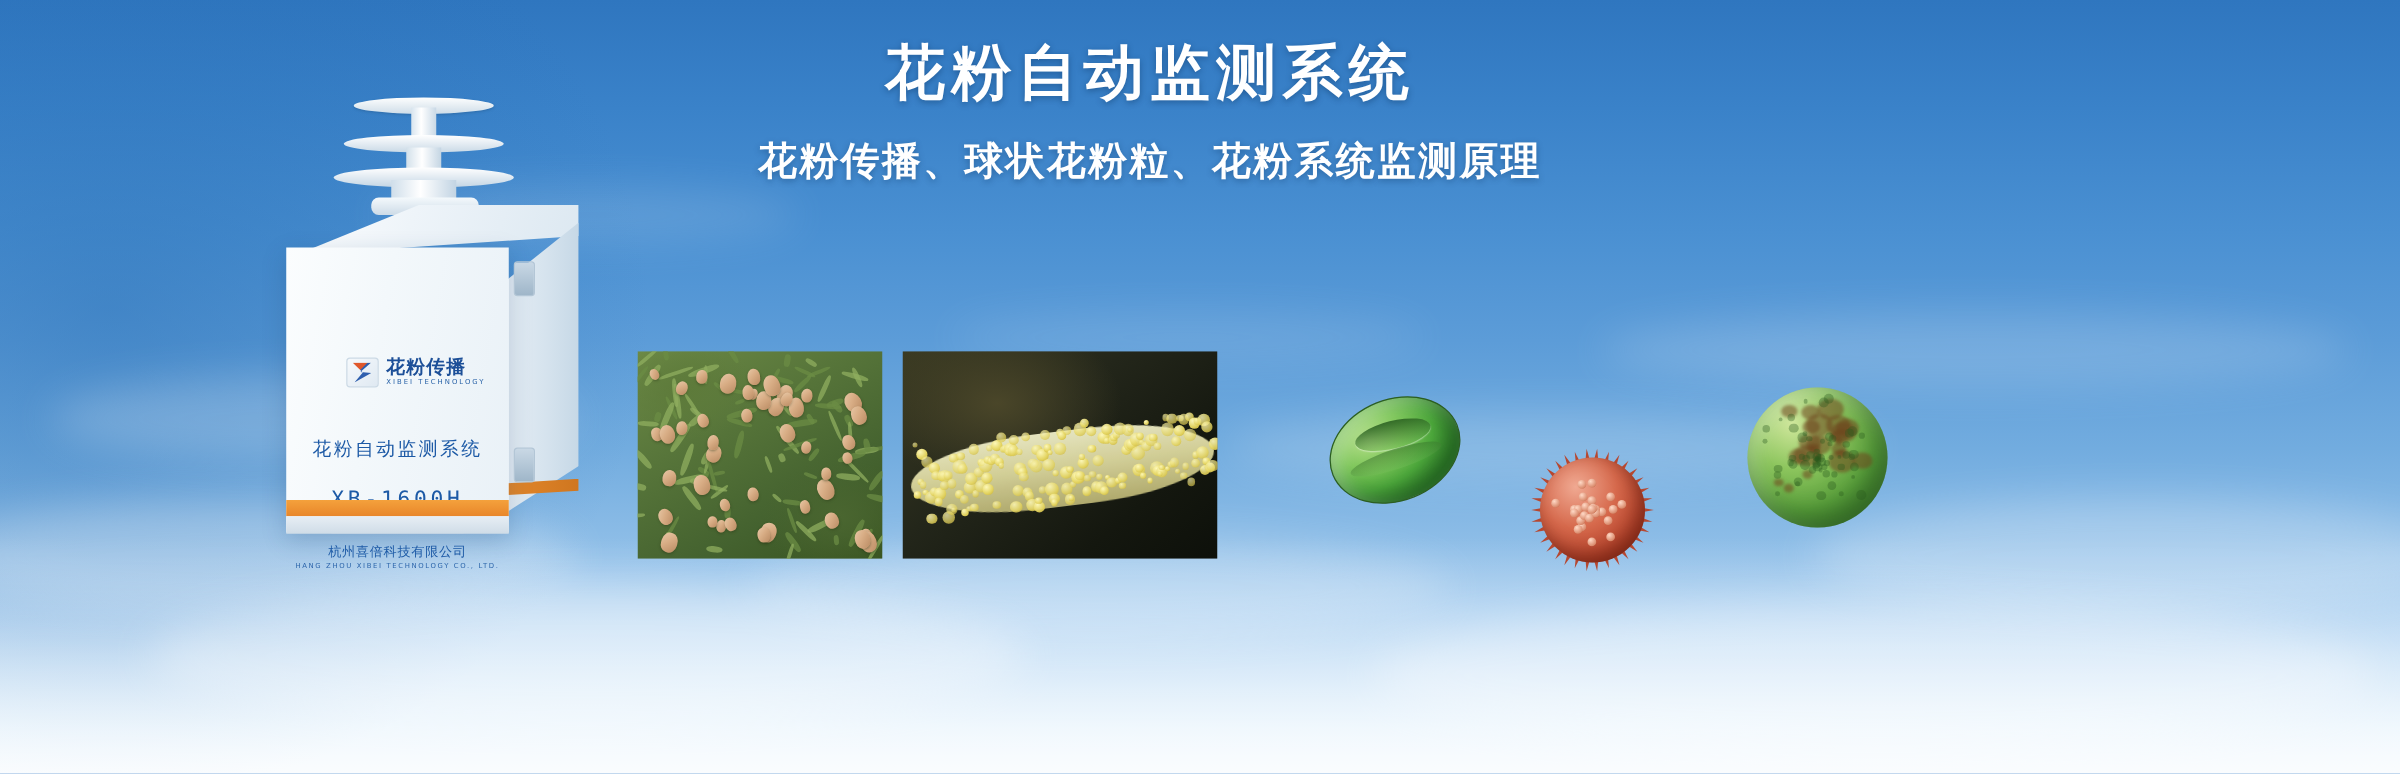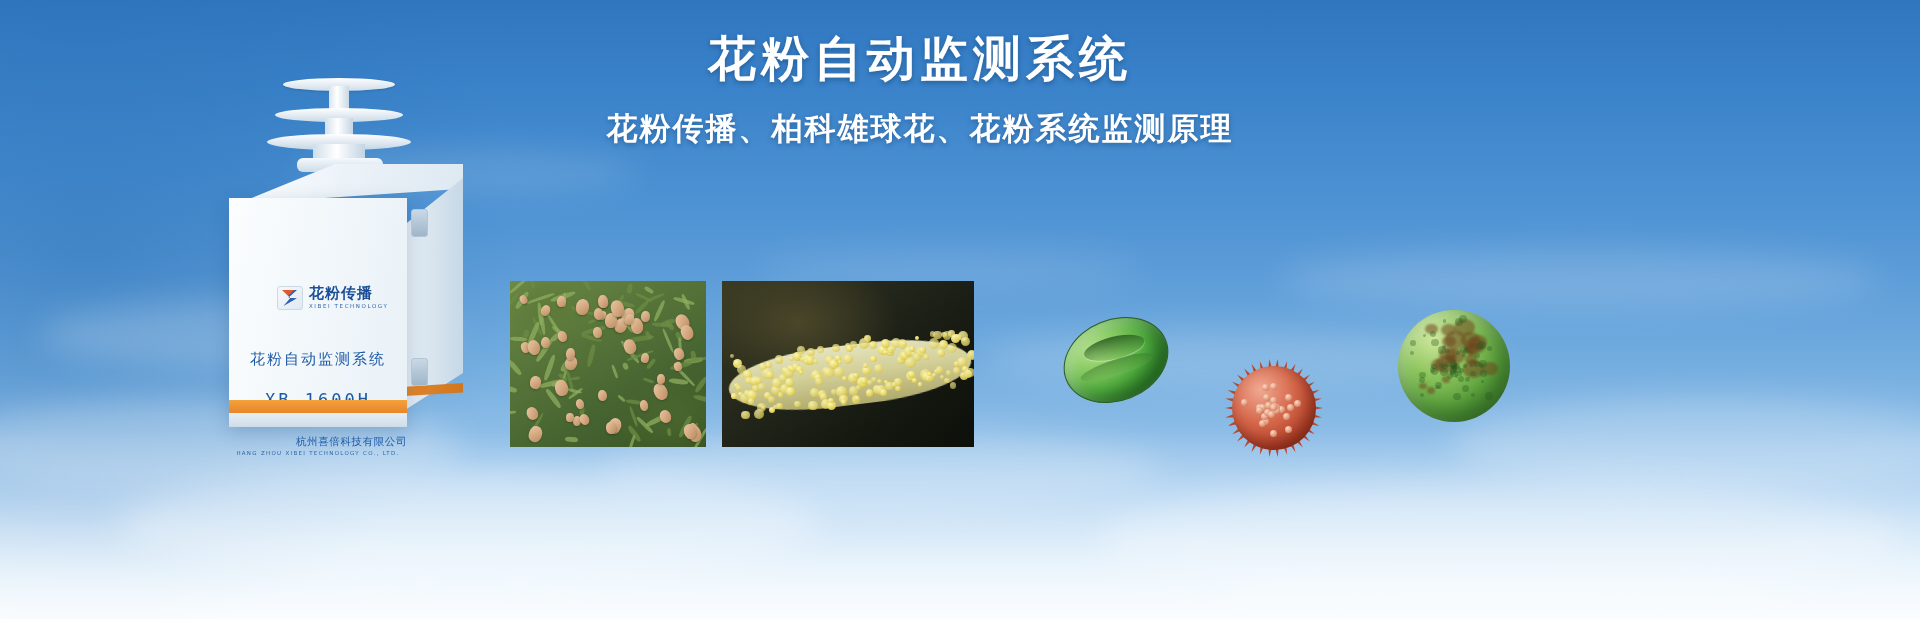--- a/index.html
+++ b/index.html
@@ -160,21 +160,21 @@
   }
   .cab-model-id{
     position:absolute;left:0;top:192px;width:178px;text-align:center;
     font-size:17px;color:#1d5aa6;letter-spacing:3px;
     font-family:"DejaVu Sans Mono","Liberation Mono",monospace;
   }
   .cab-rule{
     position:absolute;left:36px;top:228px;width:106px;height:1px;background:#9dbad6;
   }
   .cab-company{
-    position:absolute;left:0;top:237px;width:178px;text-align:right;
+    position:absolute;left:0;top:237px;width:178px;text-align:center;
     font-size:10.5px;color:#1d5aa6;letter-spacing:.6px;
   }
   .cab-company-en{
     position:absolute;left:0;top:252px;width:178px;text-align:center;
     font-size:5.5px;color:#2d66ab;letter-spacing:1.3px;
   }
 
   
   .photo{position:absolute;overflow:hidden;}
   .photo-cones{left:510px;top:281px;width:196px;height:166px;}
@@ -273,21 +273,21 @@
   <div class="cloud c1"></div>
   <div class="cloud c4"></div>
   <div class="cloud c2"></div>
   <div class="cloud c7"></div>
   <div class="cloud c3"></div>
   <div class="cloud c8"></div>
   <div class="haze"></div>
 
   <div class="headline">
     <div class="h-title">花粉自动监测系统</div>
-    <div class="h-sub2">花粉传播、柏科雄球花、花粉系统监测原理</div>
+    <div class="h-sub2">花粉传播、球状花粉粒、花粉系统监测原理</div>
   </div>
 
   <div class="machine">
     <div class="inlet-top"></div>
     <div class="inlet-stem"></div>
     <div class="inlet-d2"></div>
     <div class="inlet-stem2"></div>
     <div class="inlet-d3"></div>
     <div class="inlet-neck"></div>
     <div class="inlet-base"></div>

